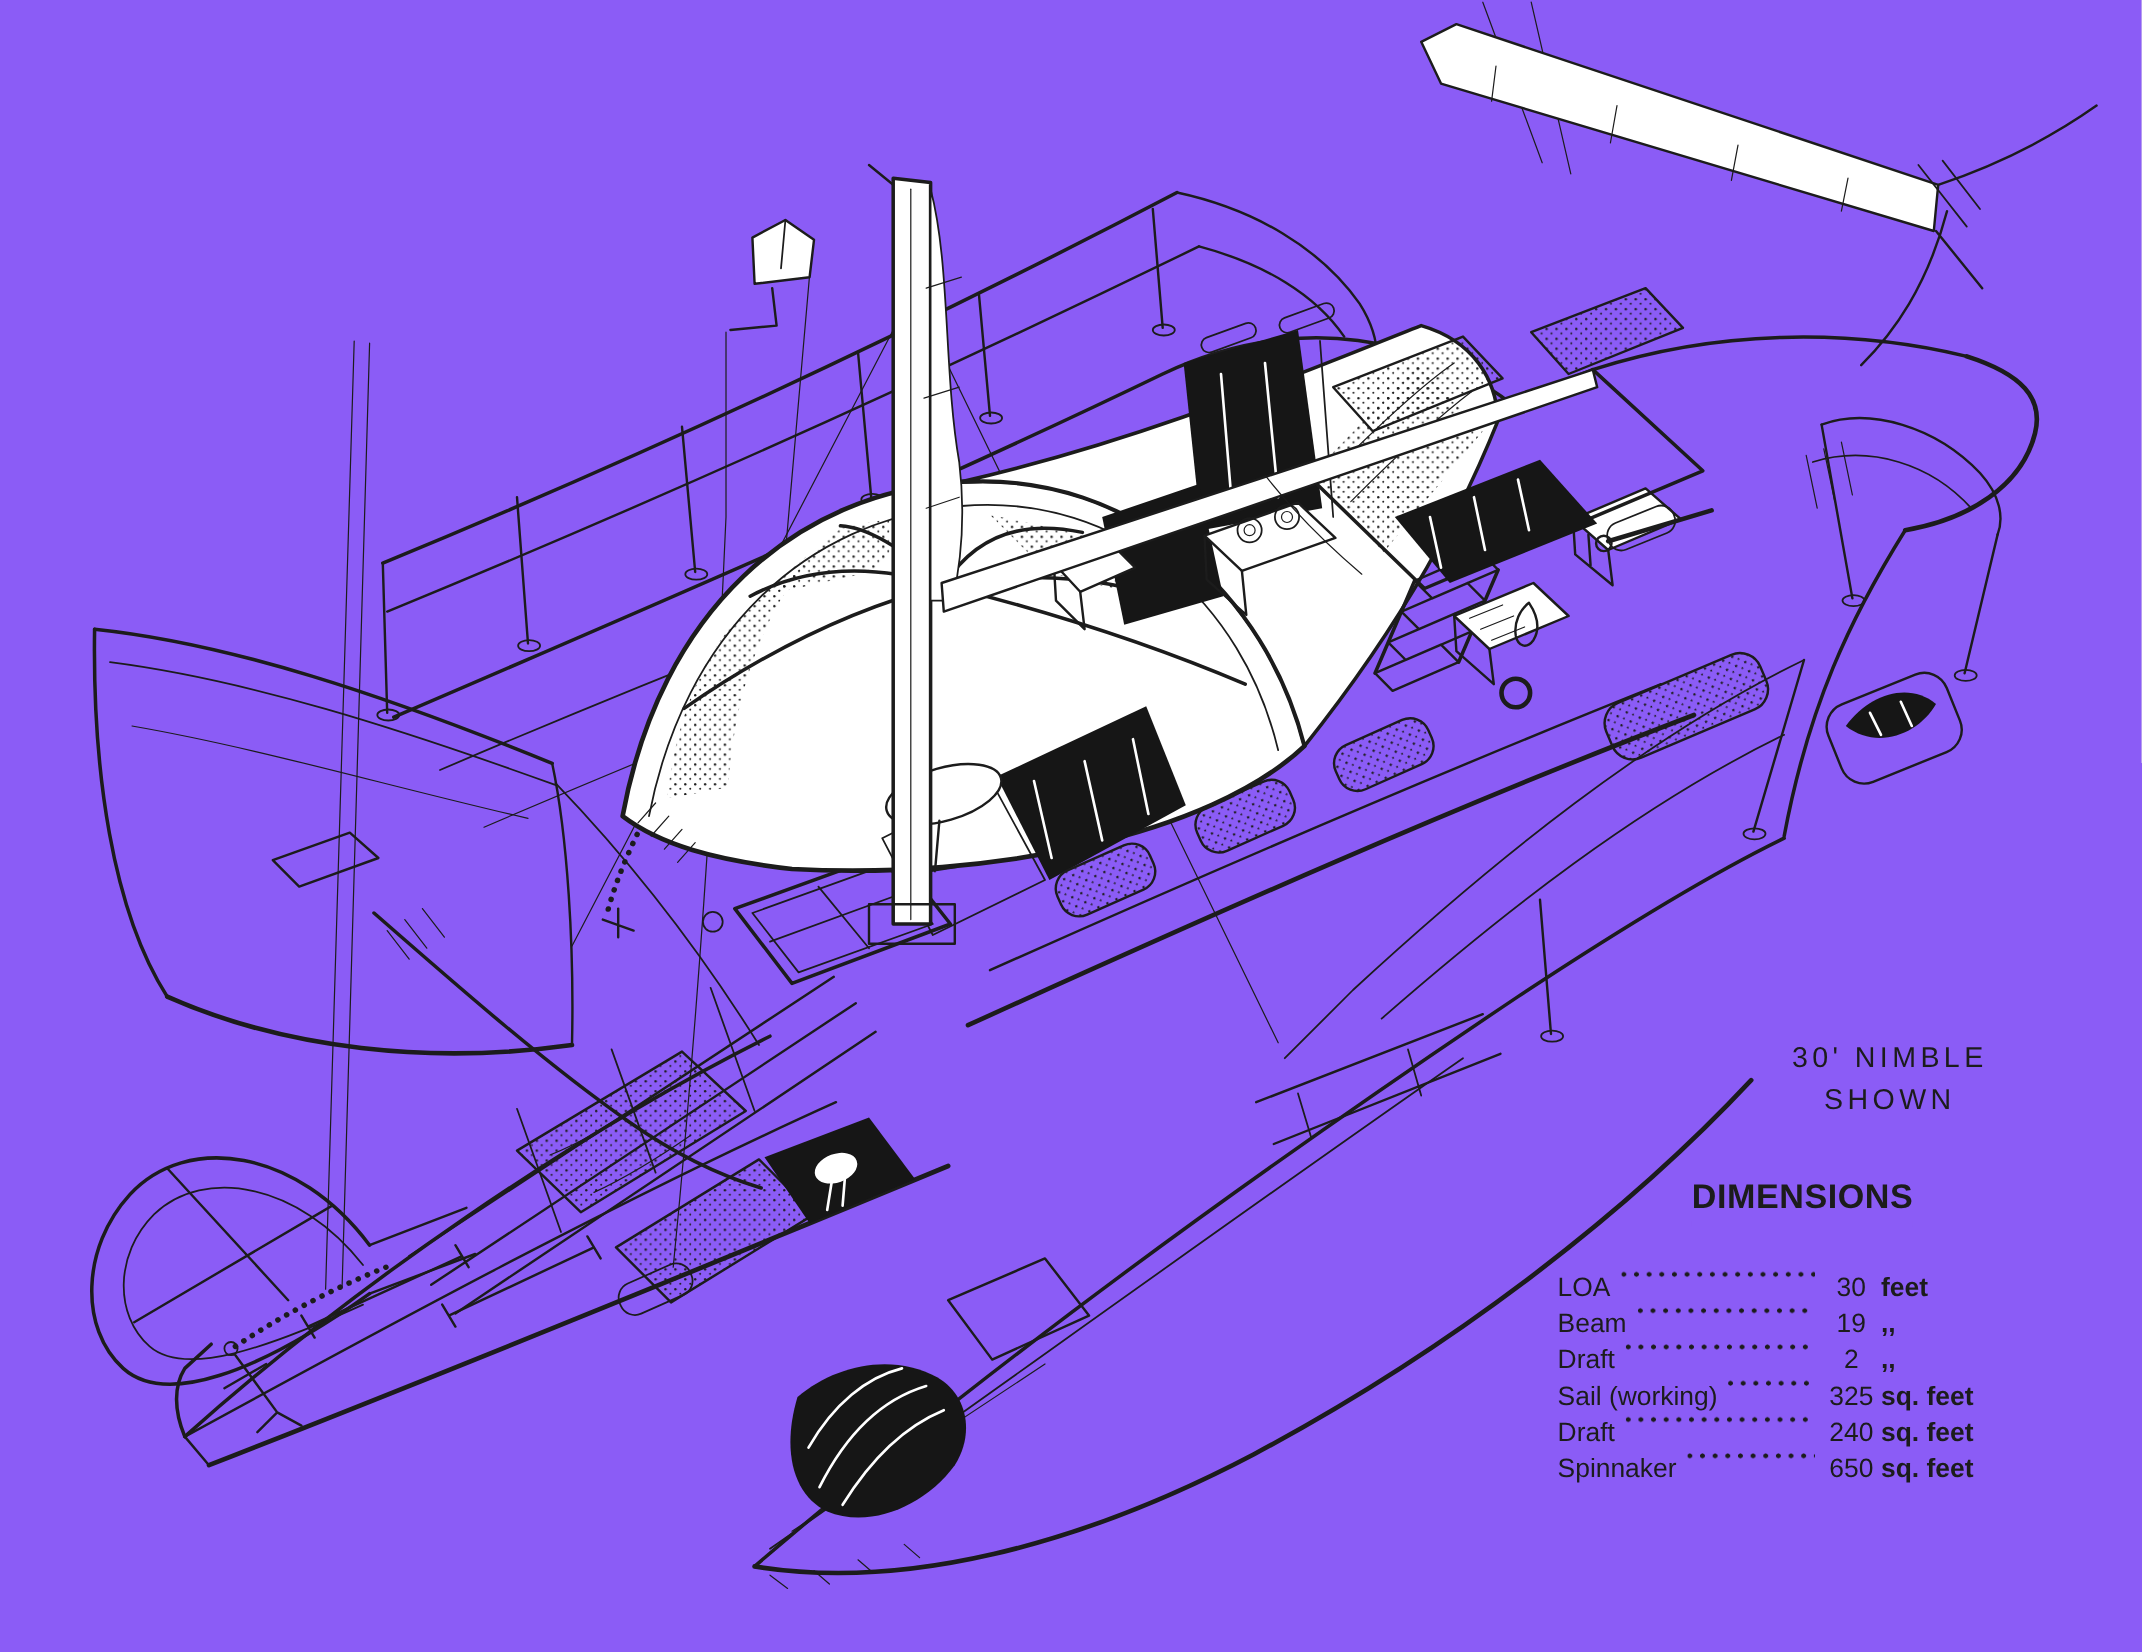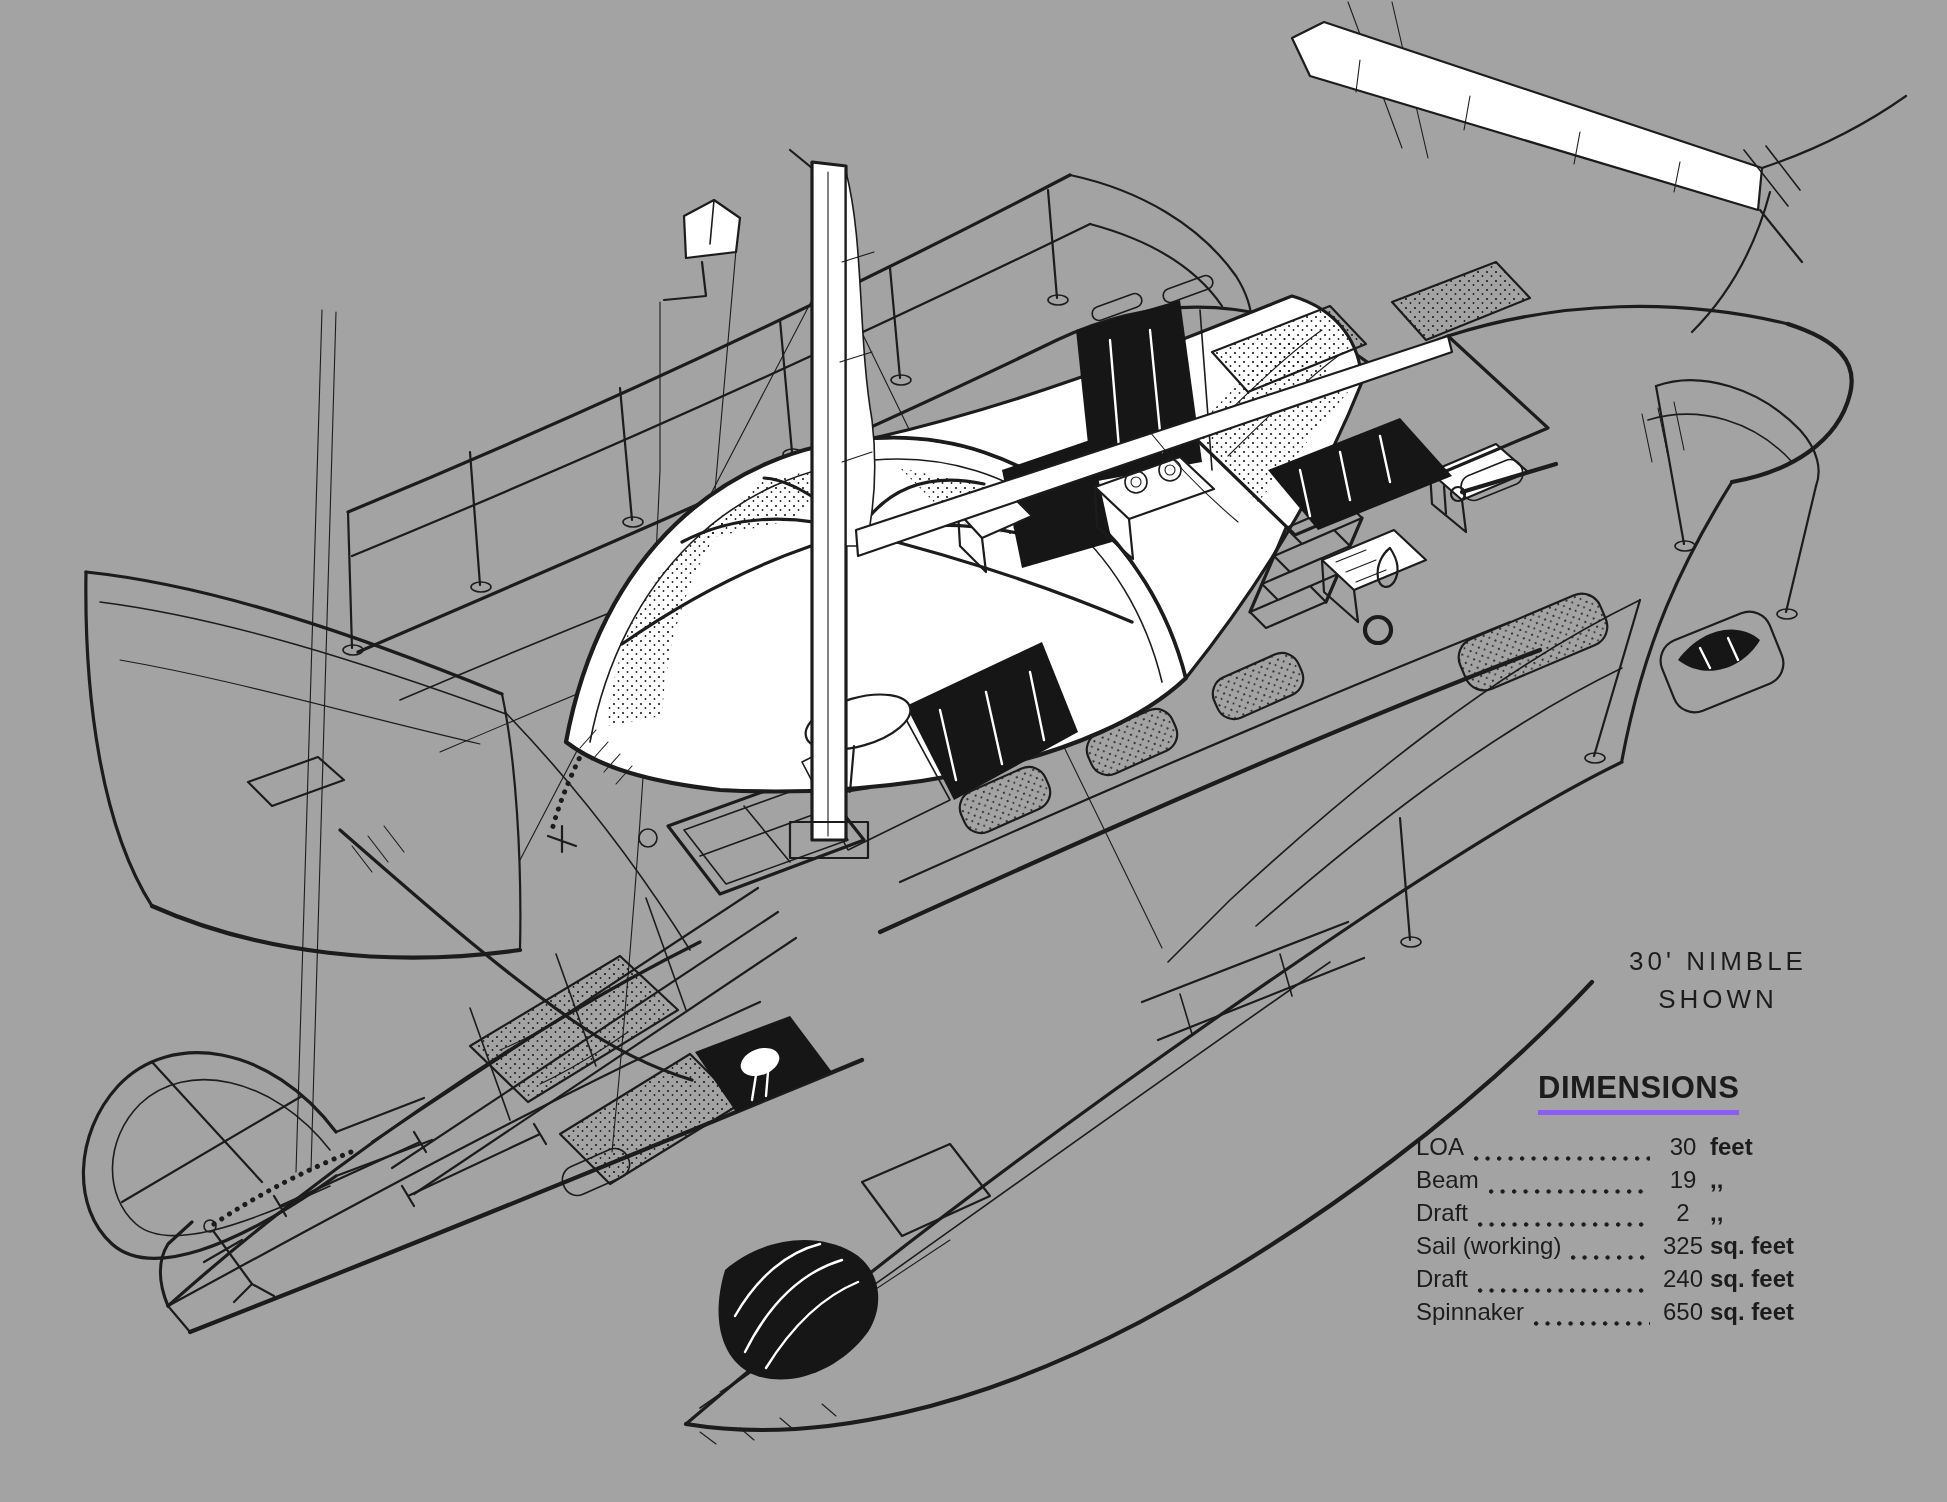--- a/index.html
+++ b/index.html
@@ -1,35 +1,35 @@
 <!DOCTYPE html>
 <html><head>
 <meta charset="utf-8">
 <style>
   html,body{margin:0;padding:0;background:#e8e8e8;}
-  .stage{position:relative;width:1947px;height:1502px;background:#a3a3a3;overflow:hidden;
+  .stage{position:relative;width:1947px;height:1502px;background:#8b5cf6;overflow:hidden;
          font-family:"Liberation Sans",sans-serif;color:#1c1c1c;}
   svg.illus{position:absolute;left:0;top:0;}
   
   .s{stroke:#1c1c1c;fill:none;stroke-width:2.2;stroke-linecap:round;stroke-linejoin:round;}
   .w1{stroke-width:1.1}.w15{stroke-width:1.6}.w3{stroke-width:3.2}.w4{stroke-width:4.2}
   .fw{fill:#ffffff}.fd{fill:#161616;stroke:none}
   .stp{fill:url(#dots);stroke:none}
   .wht{stroke:#ffffff;fill:none;stroke-width:2.4;stroke-linecap:round;}
   .chain{stroke:#1c1c1c;fill:none;stroke-width:5;stroke-linecap:round;stroke-dasharray:0.1 9;}
   
   .caption{position:absolute;left:1568px;top:942px;width:300px;text-align:center;
            font-size:26px;letter-spacing:4px;line-height:38px;white-space:nowrap;}
   
   .dims{position:absolute;left:1416px;top:1072px;width:402px;}
   .dims-title{font-weight:bold;font-size:31px;line-height:1;letter-spacing:0.5px;
               border-bottom:5px solid #8b5cf6;padding-bottom:7px;width:max-content;
               margin:0 0 18px 122px;}
   .dim-row{display:flex;align-items:baseline;font-size:24px;height:33px;}
-  .dim-label{white-space:nowrap;}
+  .dim-label{white-space:nowrap;margin-top:24px;}
   .leader{flex:1;height:5px;margin:0 6px 5px 10px;align-self:flex-end;
           background-image:radial-gradient(circle at 2.2px 2.5px,#1c1c1c 1.9px,transparent 2.4px);
           background-size:11.5px 5px;background-repeat:repeat-x;}
   .dim-num{width:54px;text-align:center;white-space:nowrap;}
   .dim-unit{width:108px;white-space:nowrap;font-weight:bold;}
 </style>
 </head>
 <body>
 
 <div class="stage">

